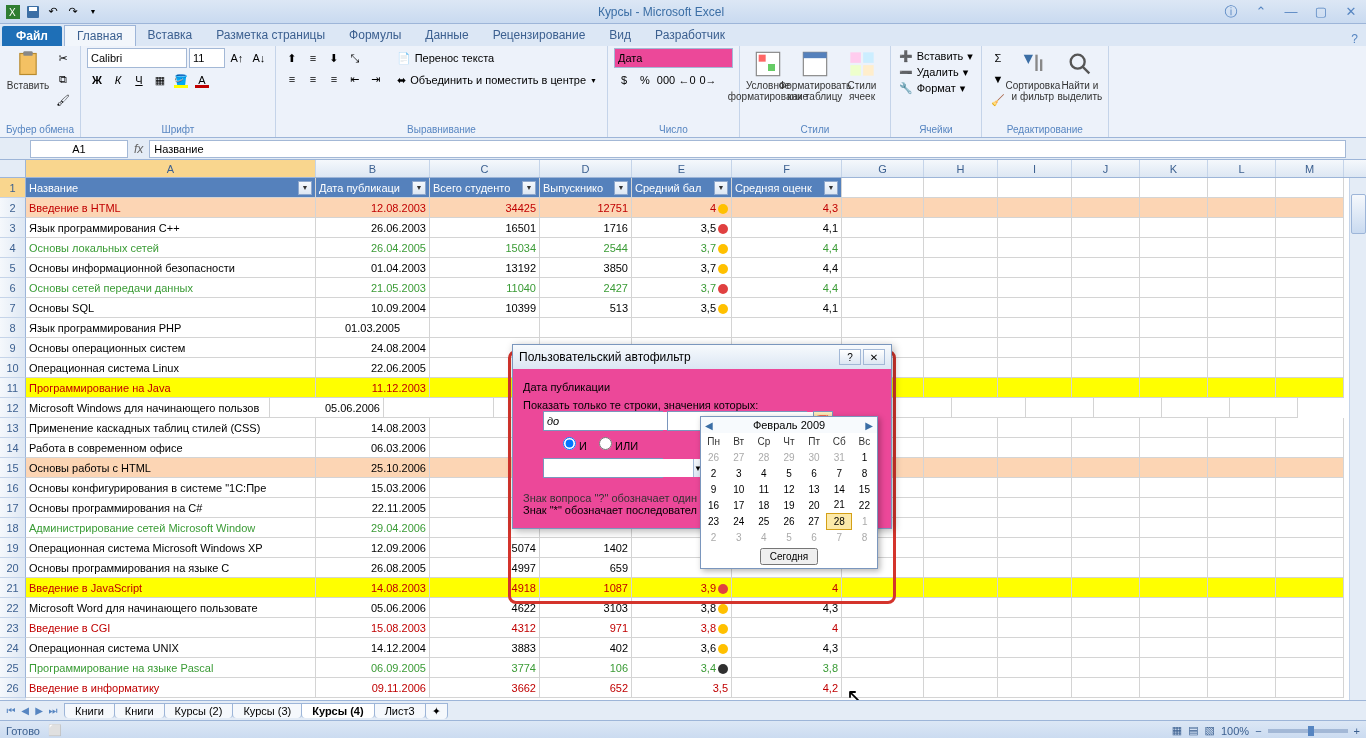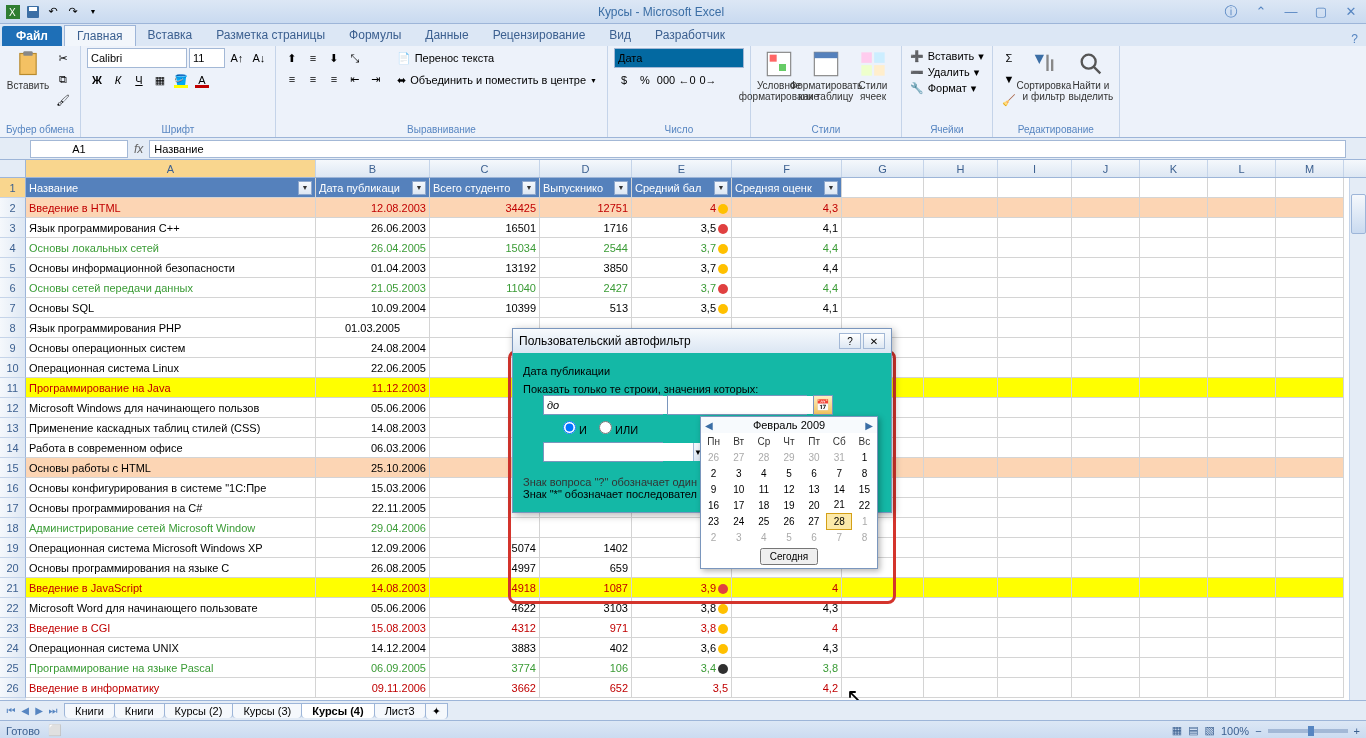--- a/index.html
+++ b/index.html
@@ -21,21 +21,21 @@
 .rgroup-body { display: flex; gap: 3px; }
 .rgroup-label { text-align: center; font-size: 10px; color: #5685c1; padding: 2px 0; }
 .bigbtn { display: flex; flex-direction: column; align-items: center; width: 44px; padding: 2px; cursor: default; }
 .bigbtn svg, .bigbtn .ico { width: 28px; height: 28px; }
 .bigbtn-label { font-size: 10px; text-align: center; line-height: 11px; margin-top: 2px; color: #333; }
 .smallbtns { display: flex; flex-direction: column; gap: 1px; }
 .smallbtns > div { display: flex; gap: 1px; align-items: center; }
 .sbtn { width: 20px; height: 20px; display: flex; align-items: center; justify-content: center; border: 1px solid transparent; cursor: default; font-size: 11px; }
 .font-name { width: 100px; height: 20px; border: 1px solid #a3b8d6; background: #fff; padding: 1px 3px; font-size: 11px; }
 .font-size { width: 36px; height: 20px; border: 1px solid #a3b8d6; background: #fff; padding: 1px 3px; font-size: 11px; }
-.num-format { width: 130px; height: 20px; border: 1px solid #a3b8d6; background: #0369a1; padding: 1px 3px; font-size: 11px; }
+.num-format { width: 119px; height: 20px; border: 1px solid #a3b8d6; background: #ec4899; padding: 1px 3px; font-size: 11px; }
 .widebtn { height: 20px; display: flex; align-items: center; gap: 4px; padding: 0 4px; cursor: default; font-size: 11px; }
 .txtbtn { white-space: nowrap; display: flex; align-items: center; gap: 4px; height: 16px; font-size: 11px; padding: 0 2px; }
 .namebox-row { height: 22px; background: #e4ecf6; border-bottom: 1px solid #9db5d8; display: flex; align-items: center; }
 .namebox { width: 98px; margin-left: 30px; border: 1px solid #a3b8d6; background: #fff; height: 18px; padding: 1px 4px; font-size: 11px; text-align: center; }
 .fx-label { margin: 0 6px; font-style: italic; color: #666; font-size: 12px; }
 .formula-bar { flex: 1; border: 1px solid #a3b8d6; background: #fff; height: 18px; padding: 1px 4px; font-size: 11px; margin-right: 20px; }
 .grid-area { position: relative; height: 540px; overflow: hidden; }
 .col-headers { display: flex; height: 18px; background: linear-gradient(#f5f8fc, #dde7f3); border-bottom: 1px solid #9db5d8; }
 .corner { width: 26px; border-right: 1px solid #9db5d8; background: #e4ecf6; }
 .colh { border-right: 1px solid #c5d4e9; text-align: center; font-size: 11px; color: #3c6090; line-height: 18px; cursor: default; }
@@ -59,21 +59,21 @@
 .d-blk { background: #303030; }
 .tabstrip { height: 20px; background: #e4ecf6; border-top: 1px solid #9db5d8; display: flex; align-items: center; font-size: 10px; }
 .tabnav { display: flex; margin: 0 4px; }
 .tabnav span { width: 14px; text-align: center; color: #5685c1; cursor: default; }
 .sheettab { padding: 1px 10px; background: #f5f8fc; border: 1px solid #9db5d8; border-bottom: none; margin-right: -1px; cursor: default; font-size: 11px; border-radius: 0 0 4px 4px; }
 .sheettab.active { background: #fff; font-weight: bold; }
 .statusbar { height: 20px; background: linear-gradient(#dce7f5, #c9daf0); border-top: 1px solid #9db5d8; display: flex; align-items: center; padding: 0 6px; font-size: 11px; color: #3c6090; }
 .status-right { margin-left: auto; display: flex; align-items: center; gap: 6px; }
 .zoom-slider { width: 80px; height: 4px; background: #a3b8d6; position: relative; }
 .zoom-slider::after { content: ''; position: absolute; left: 50%; top: -3px; width: 6px; height: 10px; background: #5685c1; }
-.dialog { position: absolute; left: 512px; top: 168px; width: 380px; background: #14b8a6; border: 1px solid #7a96bd; box-shadow: 2px 2px 8px rgba(0,0,0,.3); z-index: 10; }
+.dialog { position: absolute; left: 512px; top: 184px; width: 380px; background: #ec4899; border: 1px solid #7a96bd; box-shadow: 2px 2px 8px rgba(0,0,0,.3); z-index: 10; }
 .dialog-title { height: 24px; background: linear-gradient(#f7fafd, #dbe6f3); display: flex; align-items: center; padding: 0 6px; font-size: 12px; }
 .dialog-title span:first-child { flex: 1; }
 .dlg-btn { width: 22px; height: 16px; border: 1px solid #a3b8d6; background: linear-gradient(#fff, #dde7f3); margin-left: 2px; display: flex; align-items: center; justify-content: center; font-size: 10px; }
 .dialog-body { padding: 8px 10px 12px; font-size: 11px; }
 .red-outline { position: absolute; border: 3px solid #d4342c; border-radius: 8px; left: 508px; top: 190px; width: 388px; height: 254px; z-index: 9; pointer-events: none; }
 .combo { border: 1px solid #7a96bd; background: #fff; height: 20px; display: flex; }
 .combo input { border: none; flex: 1; padding: 0 3px; font-size: 11px; font-style: italic; }
 .combo .dd { width: 16px; background: linear-gradient(#f5f8fc, #dde7f3); border-left: 1px solid #a3b8d6; display: flex; align-items: center; justify-content: center; font-size: 8px; }
 .cal-ico { width: 20px; height: 20px; border: 1px solid #7a96bd; background: linear-gradient(#fdeec0, #f1c35e); margin-left: 2px; display: flex; align-items: center; justify-content: center; }
 .calendar { position: absolute; left: 700px; top: 256px; width: 178px; background: #fff; border: 1px solid #7a96bd; z-index: 20; box-shadow: 2px 2px 6px rgba(0,0,0,.3); font-size: 11px; }
@@ -534,21 +534,21 @@
           <div class="cell" style="width: 110px; text-align: right;"></div>
           <div class="cell" style="width: 82px;"></div>
           <div class="cell" style="width: 74px;"></div>
           <div class="cell" style="width: 74px;"></div>
           <div class="cell" style="width: 68px;"></div>
           <div class="cell" style="width: 68px;"></div>
           <div class="cell" style="width: 68px;"></div>
           <div class="cell" style="width: 68px;"></div>
         </div>
         <div class="row ">
-          <div class="cell" style="width: 290px;">Microsoft Windows для начинающего пользов</div>
+          <div class="cell" style="width: 244px;">Microsoft Windows для начинающего пользов</div>
           <div class="cell" style="width: 114px; text-align: right;">05.06.2006</div>
           <div class="cell" style="width: 110px; text-align: right;"></div>
           <div class="cell" style="width: 92px; text-align: right;"></div>
           <div class="cell" style="width: 100px; text-align: right;"></div>
           <div class="cell" style="width: 110px; text-align: right;"></div>
           <div class="cell" style="width: 82px;"></div>
           <div class="cell" style="width: 74px;"></div>
           <div class="cell" style="width: 74px;"></div>
           <div class="cell" style="width: 68px;"></div>
           <div class="cell" style="width: 68px;"></div>

